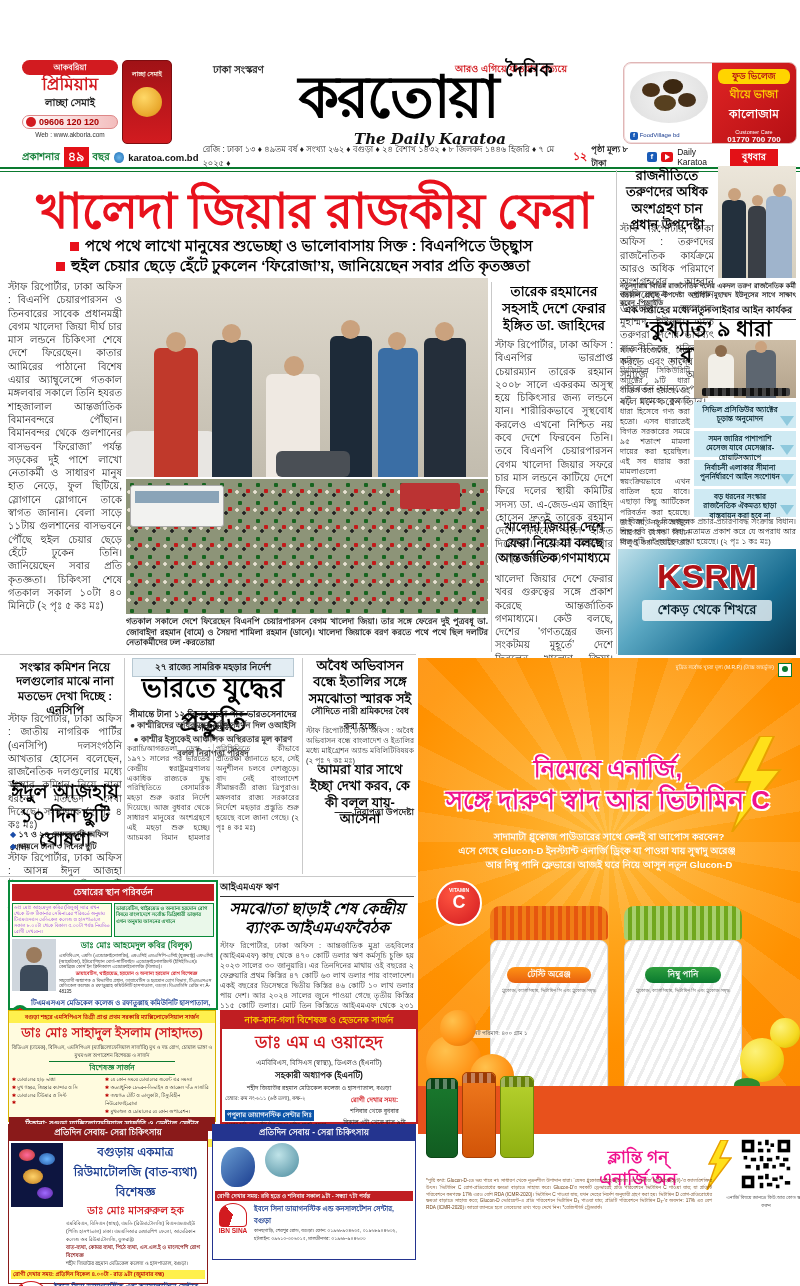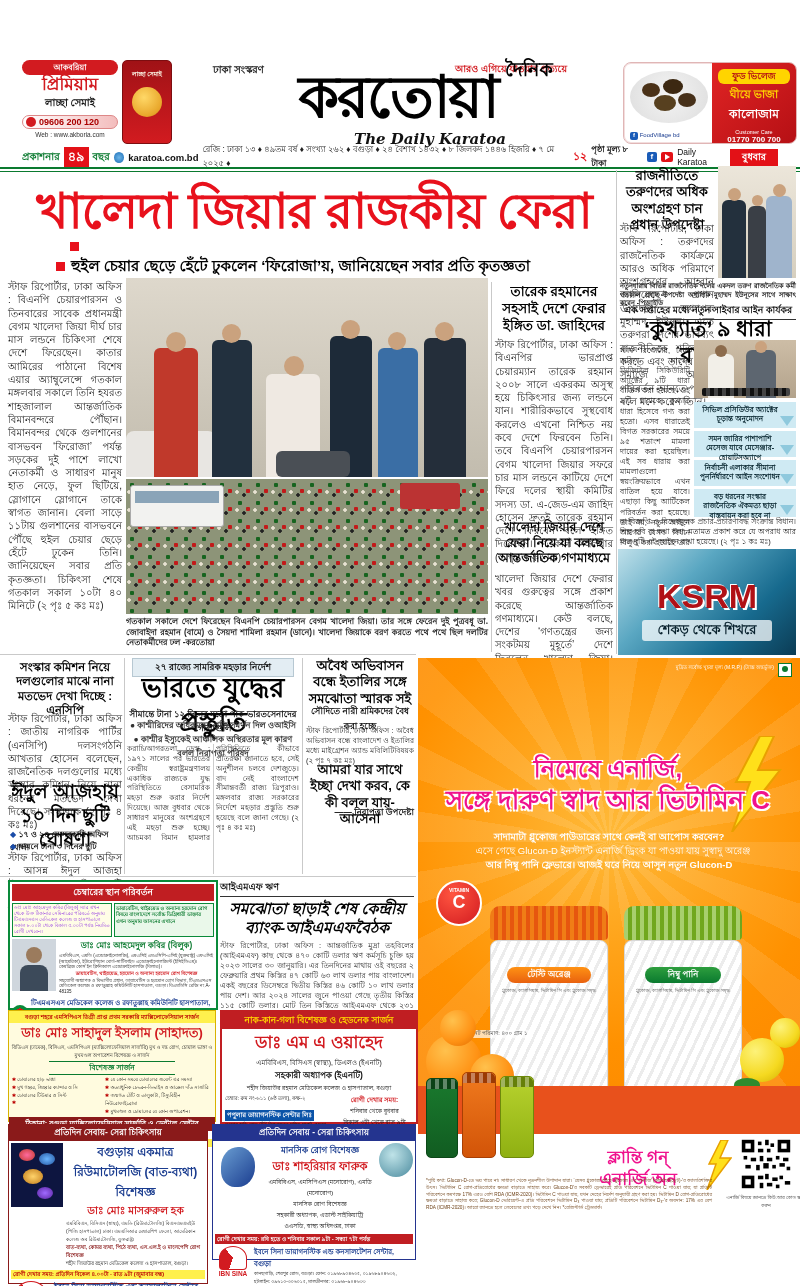--- a/index.html
+++ b/index.html
@@ -54,21 +54,21 @@
 <body>
 
 <div class="page">
 
   <div class="abs" style="left:22px;top:60px;width:96px;height:84px">
     <div style="background:#d21b20;color:#fff;font-size:8px;font-weight:bold;border-radius:8px;text-align:center;padding:1px 0">আকবরিয়া</div>
     <div class="c b" style="color:#d21b20;font-size:17px;line-height:1.1;margin-top:1px">প্রিমিয়াম</div>
     <div class="c b" style="font-size:10px;color:#111">লাচ্ছা সেমাই</div>
     <div class="akb-phone" style="margin-top:3px">
       <span style="width:10px;height:10px;border-radius:50%;background:#d21b20;display:inline-block"></span>
-      <span class="b" style="font-size:9px;color:#a00">09606 200 120</span>
+      <span class="b" style="font-size:9px;color:#a00">09606 120 120</span>
     </div>
     <div style="font-size:6.5px;color:#333;margin-top:2px" class="c">Web : www.akboria.com</div>
   </div>
   <div class="abs pack" style="left:122px;top:60px;width:48px;height:82px">
     <div class="abs" style="left:9px;top:26px;width:30px;height:30px;border-radius:50%;background:radial-gradient(circle at 40% 35%,#ffd867,#e8a62a 70%,#b8791a)"></div>
     <div class="abs c" style="left:0;top:8px;width:48px;font-size:6px;color:#ffe;font-weight:bold">লাচ্ছা সেমাই</div>
   </div>
 
   <div class="abs" style="left:213px;top:62px;font-size:10px;font-weight:bold;color:#222">ঢাকা সংস্করণ</div>
   <div class="abs b" style="left:455px;top:62px;font-size:9.5px;color:#d21b20">আরও এগিয়ে যাওয়ার প্রত্যয়ে</div>
@@ -108,21 +108,21 @@
     <span style="display:inline-block;width:10px;height:10px;background:#1a5cb8;color:#fff;font-weight:bold;font-size:8px;text-align:center;border-radius:2px">f</span>
     <span style="display:inline-block;width:13px;height:10px;background:#e31117;border-radius:2px;position:relative">
         <span style="position:absolute;left:4px;top:2px;width:0;height:0;border-top:3px solid transparent;border-bottom:3px solid transparent;border-left:5px solid #fff"></span>
       </span>
     <span style="font-size:8.5px">Daily Karatoa</span>
     <span class="daybox" style="font-size:9.5px;padding:1px 12px">বুধবার</span>
   </div>
   <div class="abs greenrule" style="left:0;top:167px;width:800px"></div>
 
   <div class="abs lead-h c" style="left:14px;top:174px;width:600px;font-size:49px">খালেদা জিয়ার রাজকীয় ফেরা</div>
-  <div class="abs lead-sub" style="left:70px;top:236px;width:540px"><span class="sqr"></span></div>
+  <div class="abs lead-sub" style="left:70px;top:236px;width:540px"><span class="sqr"></span><span>পথে পথে লাখো মানুষের শুভেচ্ছা ও ভালোবাসায় সিক্ত : বিএনপিতে উচ্ছ্বাস</span></div>
   <div class="abs lead-sub" style="left:56px;top:256px;width:560px"><span class="sqr"></span><span>হুইল চেয়ার ছেড়ে হেঁটে ঢুকলেন ‘ফিরোজা’য়, জানিয়েছেন সবার প্রতি কৃতজ্ঞতা</span></div>
 
   <div class="abs body-txt" style="left:8px;top:280px;width:114px;height:196px">স্টাফ রিপোর্টার, ঢাকা অফিস : বিএনপি চেয়ারপারসন ও তিনবারের সাবেক প্রধানমন্ত্রী বেগম খালেদা জিয়া দীর্ঘ চার মাস লন্ডনে চিকিৎসা শেষে দেশে ফিরেছেন। কাতার আমিরের পাঠানো বিশেষ এয়ার অ্যাম্বুলেন্সে গতকাল মঙ্গলবার সকালে তিনি হযরত শাহজালাল আন্তর্জাতিক বিমানবন্দরে পৌঁছান। বিমানবন্দর থেকে গুলশানের বাসভবন ‘ফিরোজা’ পর্যন্ত সড়কের দুই পাশে লাখো নেতাকর্মী ও সাধারণ মানুষ হাত নেড়ে, ফুল ছিটিয়ে, স্লোগানে স্লোগানে তাকে স্বাগত জানান। বেলা সাড়ে ১১টায় গুলশানের বাসভবনে পৌঁছে হুইল চেয়ার ছেড়ে হেঁটে ঢুকেন তিনি। জানিয়েছেন সবার প্রতি কৃতজ্ঞতা। চিকিৎসা শেষে গতকাল সকাল ১০টা ৪০ মিনিটে (২ পৃঃ ৫ কঃ মঃ)</div>
 
   <div class="ph" style="left:126px;top:278px;width:362px;height:199px;background:linear-gradient(#ded8cc,#c2bcae)">
     <div class="abs" style="left:0;bottom:0;width:90px;height:46px;background:#e8e6e2;border-radius:8px 8px 0 0"></div>
     <div class="fig" style="left:28px;top:70px;width:44px;height:129px;background:#c0392b"></div>
       <div class="head" style="left:40px;top:54px;width:20px;height:20px"></div>
     <div class="fig" style="left:86px;top:62px;width:40px;height:137px;background:#22303e"></div>
       <div class="head" style="left:96px;top:46px;width:19px;height:19px"></div>
@@ -177,21 +177,21 @@
       <div class="head" style="left:61px;top:1px;width:12px;height:12px"></div>
     <div class="abs" style="left:8px;bottom:2px;width:88px;height:8px;background:repeating-linear-gradient(90deg,#111 0 4px,#444 4px 8px);border-radius:2px"></div>
   </div>
   <div class="point" style="left:694px;top:402px;width:84px;height:20px"><span>সিভিল প্রসিডিউর অ্যাক্টের চূড়ান্ত অনুমোদন</span></div>
   <div class="point" style="left:694px;top:431px;width:84px;height:20px"><span>সমন জারির পাশাপাশি মেসেজ যাবে মেসেঞ্জার-হোয়াটসঅ্যাপে</span></div>
   <div class="point" style="left:694px;top:460px;width:84px;height:20px"><span>নির্বাচনী এলাকার সীমানা পুনর্নির্ধারণে আইন সংশোধন</span></div>
   <div class="point" style="left:694px;top:489px;width:84px;height:22px"><span>বড় ধরনের সংস্কার রাজনৈতিক ঐকমত্য ছাড়া বাস্তবায়ন করা হবে না</span></div>
   <div class="abs body-txt" style="left:620px;top:517px;width:176px;height:28px;font-size:7.6px">বা বিজ্ঞপ্তি ও বিদ্বেষমূলক প্রচার-প্রচারণাবদ্ধ সংক্রান্ত বিধান। শিল্প ছবি বা কথা বলা, মতামত প্রকাশ করে যে অপরাধ আর মাত্র দুটি এই আইনে রাখা হয়েছে।   (২ পৃঃ ১ কঃ মঃ)</div>
 
   <div class="abs ksrm" style="left:618px;top:549px;width:178px;height:106px">
-    <div class="c" style="margin-top:28px;font-size:34px;font-weight:900;color:#b01116;text-shadow:2px 2px 0 #fff,-1px -1px 0 #fff">KSRM</div>
+    <div class="c" style="margin-top:8px;font-size:34px;font-weight:900;color:#b01116;text-shadow:2px 2px 0 #fff,-1px -1px 0 #fff">KSRM</div>
     <div class="c b" style="margin-top:4px;font-size:13px;color:#0b2430;background:rgba(255,255,255,.75);width:130px;margin-left:24px;border-radius:3px">শেকড় থেকে শিখরে</div>
   </div>
 
   <div class="hline" style="left:0;top:654px;width:416px"></div>
   <div class="abs headline-sm" style="left:8px;top:660px;width:114px;font-size:11.5px">সংস্কার কমিশন নিয়ে দলগুলোর মাঝে নানা মতভেদ দেখা দিচ্ছে : এনসিপি</div>
   <div class="abs body-txt" style="left:8px;top:712px;width:114px;height:64px">স্টাফ রিপোর্টার, ঢাকা অফিস : জাতীয় নাগরিক পার্টির (এনসিপি) দলসংগঠনি আখতার হোসেন বলেছেন, রাজনৈতিক দলগুলোর মধ্যে সংস্কার কমিশন নিয়ে নানা ধরনের মতভেদ দেখা দিয়েছে। সংস্কারকে   (২ পৃঃ ৪ কঃ মঃ)</div>
   <div class="abs headline-sm" style="left:8px;top:780px;width:114px;font-size:19px">ঈদুল আজহায় ১০ দিন ছুটি ঘোষণা</div>
   <div class="abs dia" style="left:10px;top:828px;width:112px;font-size:8px;font-weight:bold"><span>১৭ ও ২৪ মে সরকারি অফিস খোলা</span></div>
   <div class="abs dia" style="left:10px;top:840px;width:112px;font-size:8px;font-weight:bold"><span>সামনে টানা ৩ দিনের ছুটি</span></div>
   <div class="abs body-txt" style="left:8px;top:851px;width:114px;height:26px">স্টাফ রিপোর্টার, ঢাকা অফিস : আসন্ন ঈদুল আজহা উপলক্ষে ১০ দিন ছুটি ঘোষণা করেছে অন্তর্বর্তীকালীন   (২ পৃঃ ৪ কঃ মঃ)</div>
@@ -215,21 +215,21 @@
     <div class="abs" style="right:26px;top:6px;font-size:5px;color:#fff;text-align:right;width:150px">মুদ্রিত সর্বোচ্চ খুচরা মূল্য (M.R.P.) (ট্যাক্স অন্তর্ভুক্ত)</div>
     <div class="abs" style="right:8px;top:5px;width:12px;height:12px;border:1.5px solid #0a7a2f;background:#fff">
         <div style="width:6px;height:6px;border-radius:50%;background:#0a7a2f;margin:1.5px auto"></div>
       </div>
     <svg class="abs" style="right:18px;top:78px" width="52" height="96" viewBox="0 0 52 96">
       <polygon points="30,0 6,46 20,46 2,96 50,34 28,34 44,0" fill="#ffe01a" stroke="#e8a000" stroke-width="2"></polygon>
     </svg>
     <div class="abs glx-h c" style="left:40px;top:92px;width:300px;font-size:24px">নিমেষে এনার্জি,</div>
     <div class="abs c" style="left:30px;top:172px;width:322px;font-size:9.5px;color:#fff;font-weight:bold">সাদামাটা গ্লুকোজ পাউডারের সাথে কেনই বা আপোস করবেন?</div>
     <div class="abs glx-h c" style="left:10px;top:122px;width:360px;font-size:26px">সঙ্গে দারুণ স্বাদ আর ভিটামিন C</div>
-    <div class="abs c" style="left:24px;top:186px;width:342px;font-size:9.5px;color:#fff;font-weight:normal">এসে গেছে Glucon-D ইনস্ট্যান্ট এনার্জি ড্রিংক যা পাওয়া যায় সুস্বাদু অরেঞ্জ</div>
+    <div class="abs c" style="left:8px;top:186px;width:342px;font-size:9.5px;color:#fff;font-weight:bold">এসে গেছে Glucon-D ইনস্ট্যান্ট এনার্জি ড্রিংক যা পাওয়া যায় সুস্বাদু অরেঞ্জ</div>
     <div class="abs c" style="left:30px;top:200px;width:322px;font-size:9.5px;color:#fff;font-weight:bold">আর নিম্বু পানি ফ্লেভারে। আজই ঘরে নিয়ে আসুন নতুন Glucon-D</div>
     <div class="abs" style="left:18px;top:222px;width:42px;height:42px;border-radius:50%;background:radial-gradient(circle at 35% 30%,#ff5540,#d21b20);border:2px solid #fff;text-align:center">
       <div style="font-size:5px;color:#fff;font-weight:bold;margin-top:5px">VITAMIN</div>
       <div style="font-size:18px;color:#fff;font-weight:900;line-height:1">C</div>
     </div>
 
     <div class="abs" style="left:72px;top:248px;width:118px;height:180px">
       <div class="lidridge" style="height:34px;background-color:#e85d10;border-radius:10px 10px 4px 4px;background-blend-mode:overlay"></div>
       <div class="jar-body" style="height:144px;padding-top:26px">
         <div class="pill" style="background:linear-gradient(#ff9214,#e8610f);margin:0 16px">টেস্টি অরেঞ্জ</div>
@@ -424,28 +424,20 @@
       </div>
     </div>
   </div>
 
   <div class="abs" style="left:212px;top:1124px;width:202px;height:134px;border:1px solid #24348f;background:#fff">
     <div class="adb-head" style="font-size:8.5px;padding:1px 8px">প্রতিদিন সেবায় - সেরা চিকিৎসায়</div>
     <div style="display:flex;gap:4px;margin:2px">
       <div style="width:46px;height:46px;background:#fff;flex:none;position:relative">
         <div style="position:absolute;left:6px;top:4px;width:34px;height:40px;border-radius:50% 46% 50% 40%;background:linear-gradient(135deg,#6a9ed2,#1a3c8f)"></div>
       </div>
-      <div style="flex:1">
-        <div class="c b" style="font-size:8.8px;color:#1a3c8f">মানসিক রোগ বিশেষজ্ঞ</div>
-        <div class="c b" style="font-size:11.5px;color:#d21b20">ডাঃ শাহরিয়ার ফারুক</div>
-        <div style="font-size:6px" class="c">এমবিবিএস, এমসিপিএস (মনোরোগ), এমডি (মনোরোগ)</div>
-        <div style="font-size:6px" class="c">মানসিক রোগ বিশেষজ্ঞ</div>
-        <div style="font-size:6px" class="c">সহকারী অধ্যাপক, এডাল্ট সাইকিয়াট্রি</div>
-        <div style="font-size:6px" class="c">ওএসডি, স্বাস্থ্য অধিদপ্তর, ঢাকা</div>
-      </div>
       <div style="width:34px;height:34px;border-radius:50%;background:radial-gradient(circle at 40% 35%,#bfe3e8,#4a8a9e);flex:none"></div>
     </div>
     <div class="b" style="font-size:5.8px;background:#c01e22;color:#fff;margin:0 2px;padding:0 2px">রোগী দেখার সময়: রবি হতে ও শনিবার সকাল ৯টা - সন্ধ্যা ৭টা পর্যন্ত</div>
     <div style="display:flex;gap:3px;margin:2px;align-items:flex-start">
       <div style="width:36px;flex:none;text-align:center">
         <div style="width:26px;height:22px;margin:0 auto;border-radius:50% 50% 4px 4px;background:conic-gradient(from 200deg,#d21b20 0 120deg,#fff 120deg 360deg);border:1px solid #d21b20"></div>
         <div class="b" style="font-size:6.5px;color:#d21b20">IBN SINA</div>
       </div>
       <div style="flex:1">
         <div class="b" style="font-size:7px;color:#1a3c8f">ইবনে সিনা ডায়াগনস্টিক এন্ড কনসালটেশন সেন্টার, বগুড়া</div>

